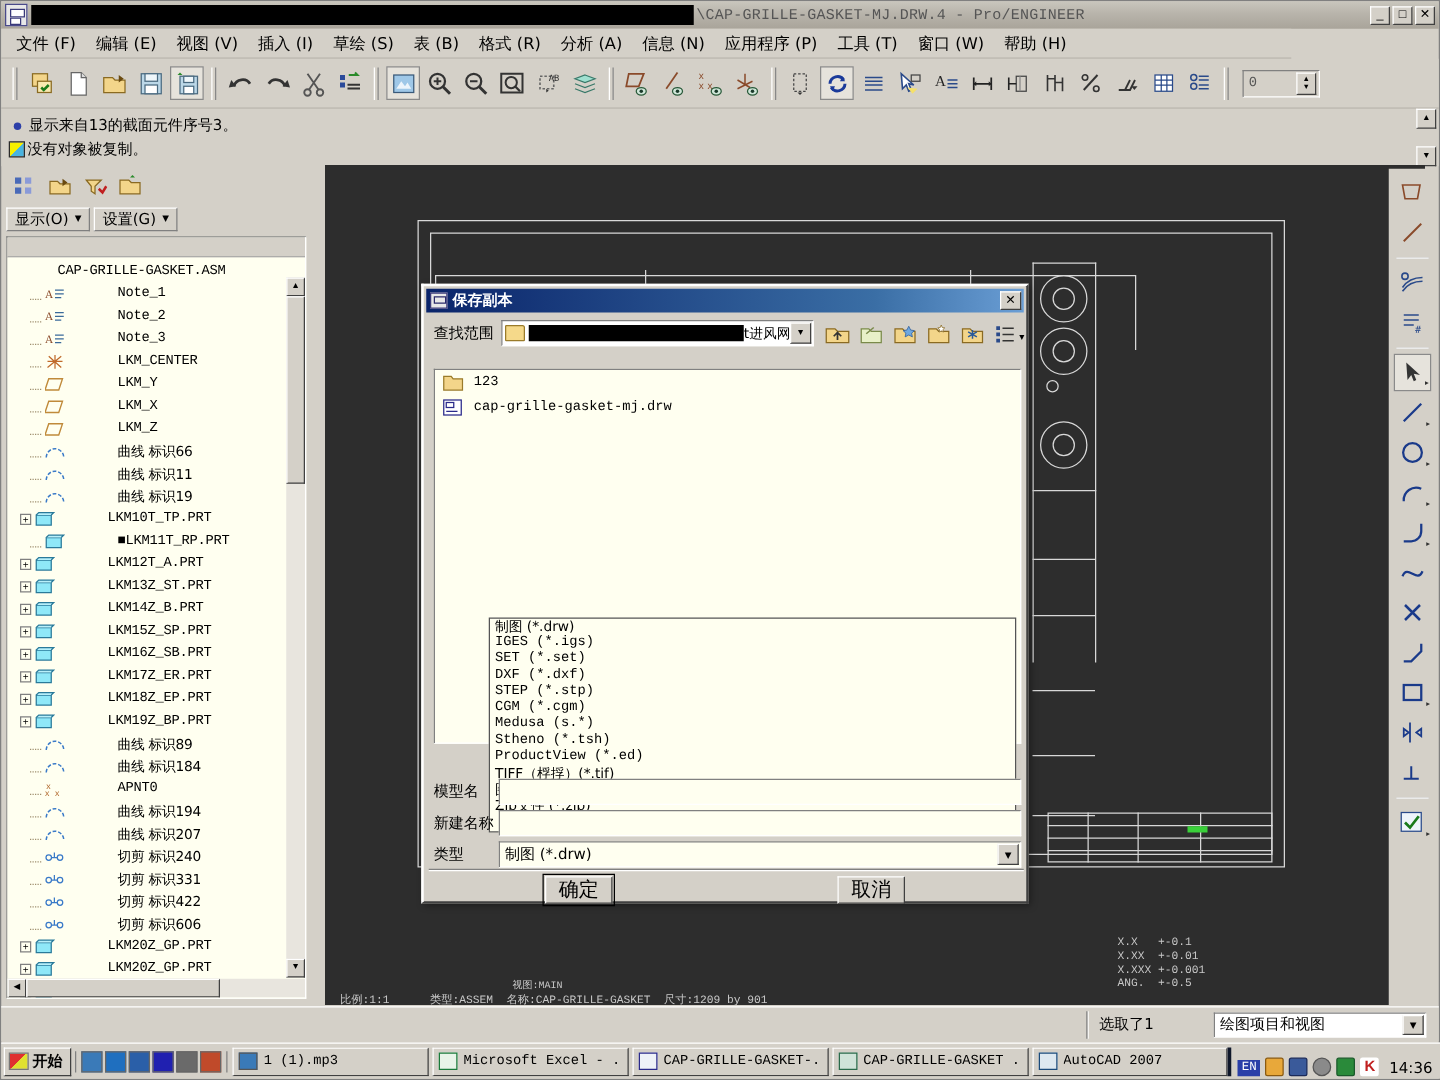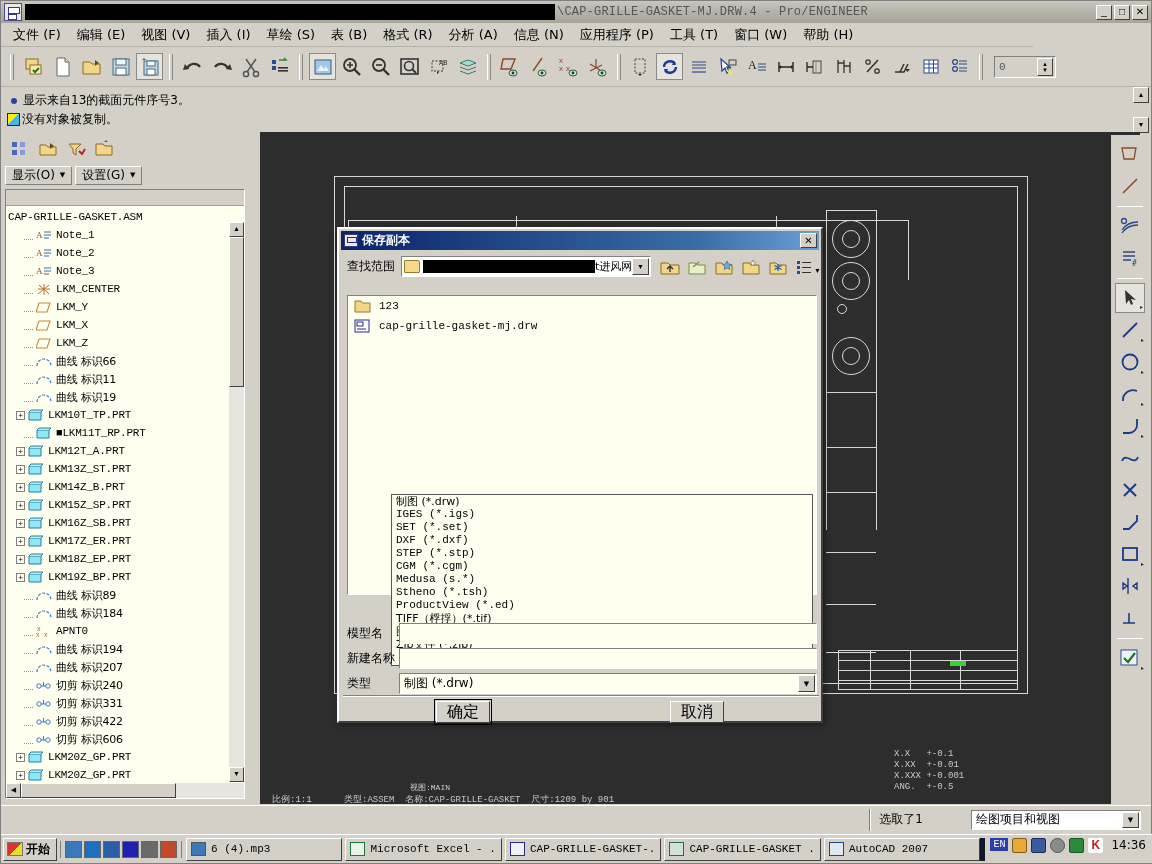--- a/index.html
+++ b/index.html
@@ -187,21 +187,21 @@
   .trow .ind { flex: 0 0 auto; }
   .tplus {
     width: 9px; height: 9px; border: 1px solid #808080; background: #fffff0;
     font-size: 8px; line-height: 7px; text-align: center; color: #000;
     margin-right: 3px; flex: 0 0 auto;
   }
   .tdots { width: 9px; margin-right: 3px; flex: 0 0 auto;
     border-bottom: 1px dotted #a09070; height: 9px; }
   .ticon { width: 16px; height: 14px; margin-right: 4px; flex: 0 0 auto;
     display: flex; align-items: center; justify-content: center; }
-  .tlabel { font-family: "Liberation Mono", monospace; font-size: 11px; letter-spacing: -.2px; }
+  .tlabel { font-family: "Liberation Mono", monospace; font-size: 11px; letter-spacing: -.2px; margin-left: 38px; }
   .tlabel.cjk { font-family: "DejaVu Sans", sans-serif; font-size: 11px; }
 
   
   .graphics {
     position: absolute; left: 259px; top: 131px; width: 880px; height: 672px;
     background: #2d2d2d; overflow: hidden;
   }
   .sheet {
     position: absolute; left: 74px; top: 44px; width: 694px; height: 518px;
     border: 1px solid #d8d8d8;
@@ -285,22 +285,22 @@
   .task {
     height: 23px; flex: 0 1 172px; min-width: 90px;
     background: #d4d0c8; border: 1px solid; border-color: #fff #404040 #404040 #fff;
     display: flex; align-items: center; padding: 0 4px; overflow: hidden;
   }
   .task .tico { width: 15px; height: 14px; margin-right: 5px; flex: 0 0 auto;
     border: 1px solid #555; background: #fff; }
   .task .tlab { font-size: 11px; font-family: "Liberation Mono", monospace;
     white-space: nowrap; overflow: hidden; }
   .tray {
-    height: 23px; display: flex; align-items: flex-start; gap: 4px; padding: 0 5px;
-    border-left: 5px solid #0f172a; flex: 0 0 auto;
+    height: 23px; display: flex; align-items: flex-end; gap: 4px; padding: 0 5px;
+    border-left: 3px solid #0f172a; flex: 0 0 auto;
   }
   .tray-ico { width: 15px; height: 15px; border-radius: 2px; }
   .tray-clock { font-size: 12px; font-family: "DejaVu Sans", sans-serif;
     margin-left: 4px; }
 
   
   .dialog {
     position: absolute; left: 336px; top: 226px; width: 486px; height: 496px;
     background: #d4d0c8;
     border: 2px solid; border-color: #fff #404040 #404040 #fff;
@@ -1397,21 +1397,21 @@
       <span class="qicon" style="background:#3a7ab8"></span>
       <span class="qicon" style="background:#1f6fbf"></span>
       <span class="qicon" style="background:#2a5fa8"></span>
       <span class="qicon" style="background:#2020b0"></span>
       <span class="qicon" style="background:#6a6a6a"></span>
       <span class="qicon" style="background:#c04a2a"></span>
     </div>
     <div class="tasks">
       <div class="task">
         <span class="tico" style="background:#3a7ab8"></span>
-        <span class="tlab">6 (4).mp3</span>
+        <span class="tlab">1 (1).mp3</span>
       </div>
       <div class="task">
         <span class="tico" style="background:#e8f4e8;border-color:#1a7a3a"></span>
         <span class="tlab">Microsoft Excel - ...</span>
       </div>
       <div class="task">
         <span class="tico" style="background:#eef2f8;border-color:#2a2a8a"></span>
         <span class="tlab">CAP-GRILLE-GASKET-...</span>
       </div>
       <div class="task">

